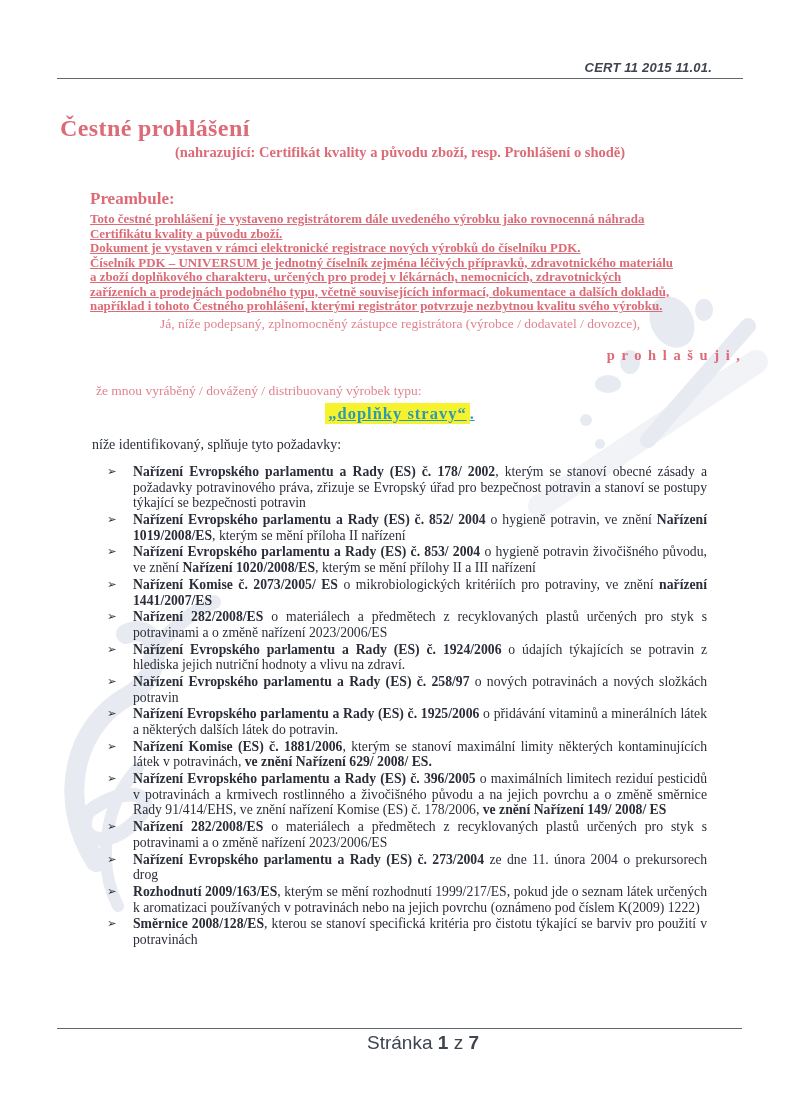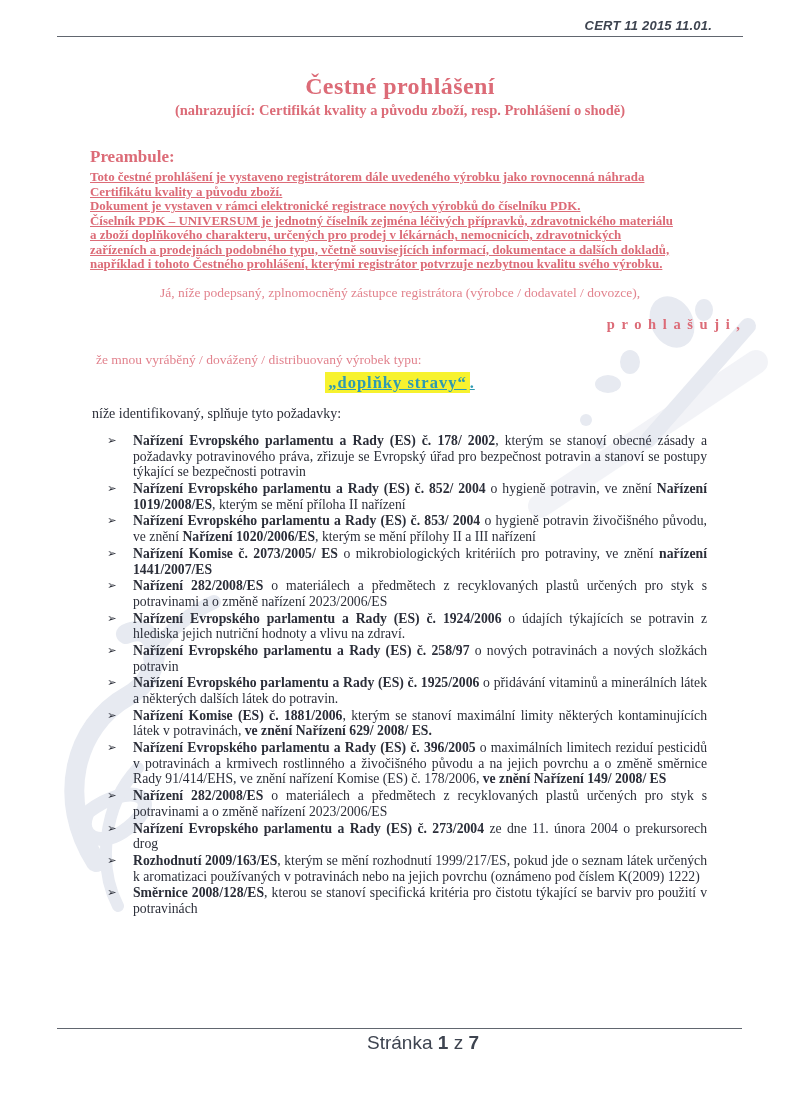--- a/index.html
+++ b/index.html
@@ -11,33 +11,33 @@
     --meta-ink:#3e4450;
     --rule-color:#61666f;
     --watermark:#e7eaf1;
   }
   html,body{margin:0;padding:0;background:#ffffff;}
   .page{
     position:relative;width:800px;height:1100px;background:#ffffff;overflow:hidden;
     font-family:"Liberation Serif", serif;color:var(--body-ink);
   }
   .watermark-layer{position:absolute;inset:0;z-index:0;}
-  .content{position:absolute;inset:0;z-index:1;padding:18px 60px 0 60px;box-sizing:border-box;}
+  .content{position:absolute;inset:0;z-index:1;padding:60px 60px 0 60px;box-sizing:border-box;}
 
   .doc-code{
     text-align:right;margin:0 28px 0 0;
     font-family:"Liberation Sans",sans-serif;font-style:italic;font-weight:600;
     font-size:13px;color:var(--meta-ink);letter-spacing:.2px;
   }
   .top-rule{border:none;border-top:1.6px solid var(--rule-color);margin:3px -3px 0 -3px;}
 
-  .title{margin-top:36px;text-align:center;font-size:24px;font-weight:bold;color:var(--accent-red);letter-spacing:.4px;}
+  .title{margin-top:36px;font-size:24px;font-weight:bold;color:var(--accent-red);letter-spacing:.4px;}
   .subtitle{margin-top:2px;text-align:center;font-size:14.5px;font-weight:bold;color:var(--accent-red);}
 
-  .preamble{margin:28px 0 13px 30px;}
+  .preamble{margin:28px 0 2px 30px;}
   .preamble-heading{font-size:17px;font-weight:bold;color:var(--accent-red);}
   .preamble-body{
     margin-top:3px;font-size:12.9px;font-weight:bold;color:var(--accent-red);
     line-height:1.13;white-space:pre-line;text-decoration:underline;
   }
 
   .declarant-line{margin-top:1px;text-align:center;color:var(--accent-soft);font-size:13.5px;}
   .declare-verb{margin-top:15px;text-align:right;font-weight:bold;color:var(--accent-red);font-size:14.5px;word-spacing:3px;}
   .product-line{margin-top:19px;margin-left:36px;color:var(--accent-soft);font-size:13.5px;}
   .product-type{margin-top:5px;text-align:center;font-size:16.5px;font-weight:bold;letter-spacing:1px;}
@@ -112,21 +112,21 @@
 
     <div class="product-type">
       <span class="hl">„doplňky stravy“</span><span class="hl-suffix">.</span>
     </div>
 
     <div class="requirements-intro">níže identifikovaný, splňuje tyto požadavky:</div>
 
     <ul class="reg-list">
         <li><span class="bullet">➢</span><span class="li-text"><b>Nařízení Evropského parlamentu a Rady (ES) č. 178/ 2002</b><span>, kterým se stanoví obecné zásady a požadavky potravinového práva, zřizuje se Evropský úřad pro bezpečnost potravin a stanoví se postupy týkající se bezpečnosti potravin</span></span></li>
         <li><span class="bullet">➢</span><span class="li-text"><b>Nařízení Evropského parlamentu a Rady (ES) č. 852/ 2004</b><span> o hygieně potravin, ve znění </span><b>Nařízení 1019/2008/ES</b><span>, kterým se mění příloha II nařízení</span></span></li>
-        <li><span class="bullet">➢</span><span class="li-text"><b>Nařízení Evropského parlamentu a Rady (ES) č. 853/ 2004</b><span> o hygieně potravin živočišného původu, ve znění </span><b>Nařízení 1020/2006/ES</b><span>, kterým se mění přílohy II a III nařízení</span></span></li>
+        <li><span class="bullet">➢</span><span class="li-text"><b>Nařízení Evropského parlamentu a Rady (ES) č. 853/ 2004</b><span> o hygieně potravin živočišného původu, ve znění </span><b>Nařízení 1020/2008/ES</b><span>, kterým se mění přílohy II a III nařízení</span></span></li>
         <li><span class="bullet">➢</span><span class="li-text"><b>Nařízení Komise č. 2073/2005/ ES</b><span> o mikrobiologických kritériích pro potraviny, ve znění </span><b>nařízení 1441/2007/ES</b></span></li>
         <li><span class="bullet">➢</span><span class="li-text"><b>Nařízení 282/2008/ES</b><span> o materiálech a předmětech z recyklovaných plastů určených pro styk s potravinami a o změně nařízení 2023/2006/ES</span></span></li>
         <li><span class="bullet">➢</span><span class="li-text"><b>Nařízení Evropského parlamentu a Rady (ES) č. 1924/2006</b><span>  o údajích týkajících se potravin z hlediska jejich nutriční hodnoty a vlivu na zdraví.</span></span></li>
         <li><span class="bullet">➢</span><span class="li-text"><b>Nařízení Evropského parlamentu a Rady (ES) č. 258/97</b><span> o nových potravinách a nových složkách potravin</span></span></li>
         <li><span class="bullet">➢</span><span class="li-text"><b>Nařízení Evropského parlamentu a Rady (ES) č. 1925/2006</b><span>  o přidávání vitaminů a minerálních látek a některých dalších látek do potravin.</span></span></li>
         <li><span class="bullet">➢</span><span class="li-text"><b>Nařízení Komise (ES) č. 1881/2006</b><span>, kterým se stanoví maximální limity některých kontaminujících látek v potravinách, </span><b>ve znění Nařízení 629/ 2008/ ES.</b></span></li>
         <li><span class="bullet">➢</span><span class="li-text"><b>Nařízení Evropského parlamentu a Rady (ES) č. 396/2005</b><span> o maximálních limitech reziduí pesticidů v potravinách a krmivech rostlinného a živočišného původu a na jejich povrchu a o změně směrnice Rady 91/414/EHS, ve znění nařízení Komise (ES) č. 178/2006, </span><b>ve znění Nařízení 149/ 2008/ ES</b></span></li>
         <li><span class="bullet">➢</span><span class="li-text"><b>Nařízení 282/2008/ES</b><span> o materiálech a předmětech z recyklovaných plastů určených pro styk s potravinami a o změně nařízení 2023/2006/ES</span></span></li>
         <li><span class="bullet">➢</span><span class="li-text"><b>Nařízení Evropského parlamentu a Rady (ES) č. 273/2004</b><span> ze dne 11. února 2004 o prekursorech drog</span></span></li>
         <li><span class="bullet">➢</span><span class="li-text"><b>Rozhodnutí 2009/163/ES</b><span>, kterým se mění rozhodnutí 1999/217/ES, pokud jde o seznam látek určených k aromatizaci používaných v potravinách nebo na jejich povrchu (oznámeno pod číslem K(2009) 1222)</span></span></li>

